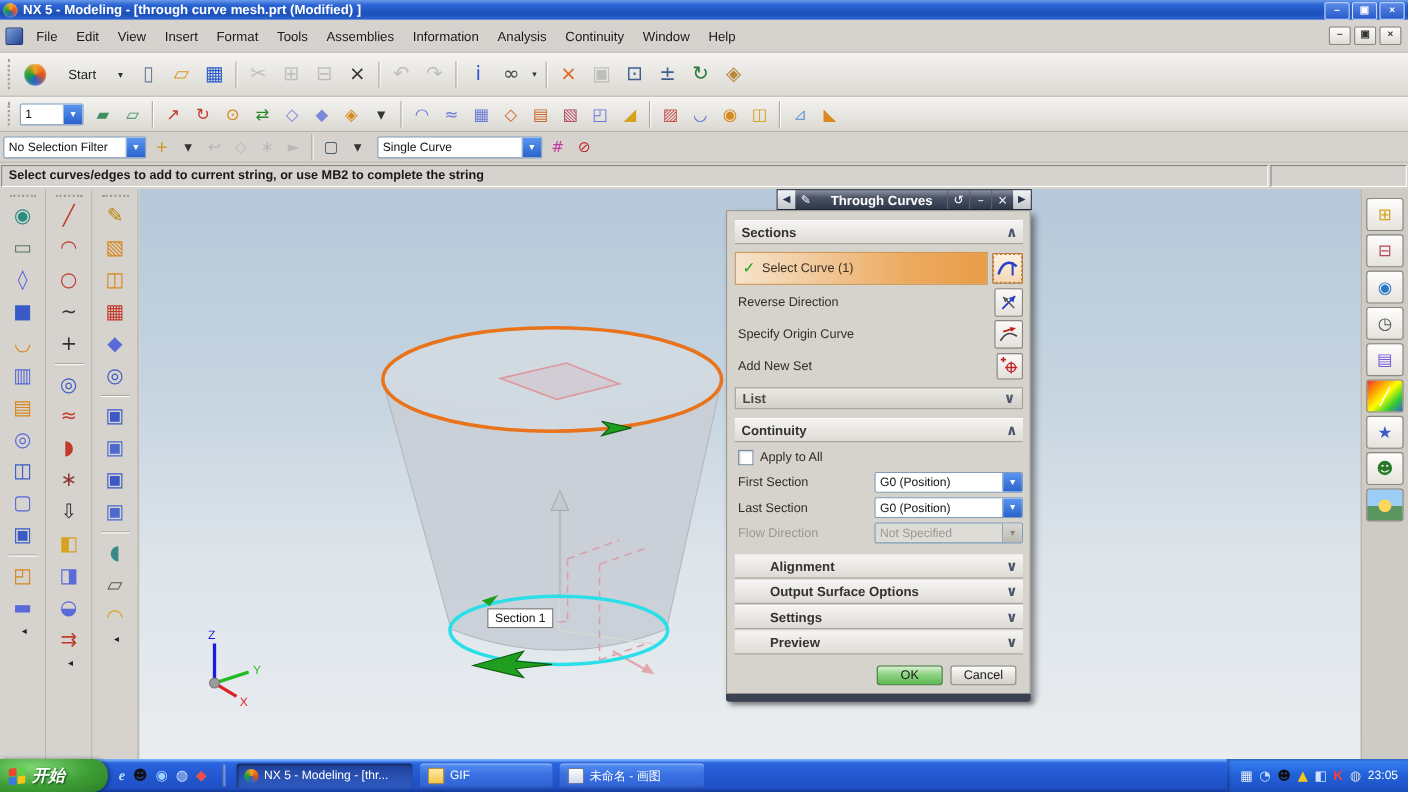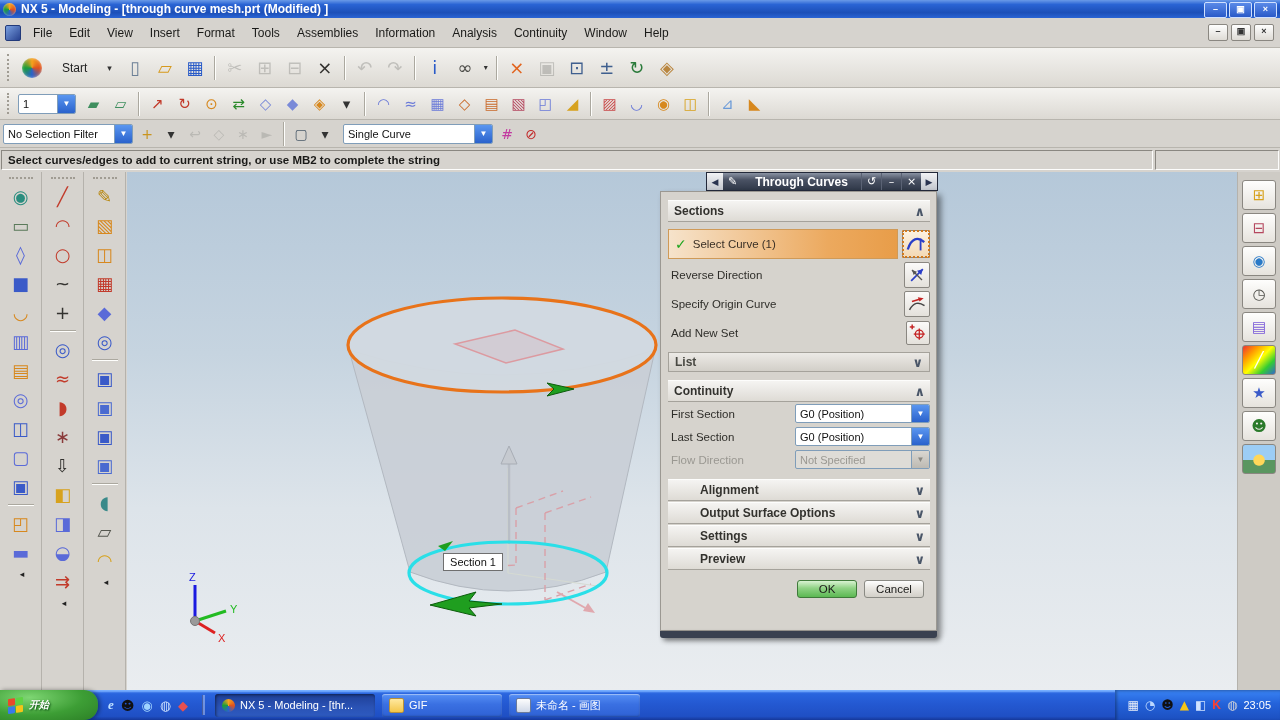--- a/index.html
+++ b/index.html
@@ -142,21 +142,21 @@
   .pbtn.ok{background:linear-gradient(#d9f2d2,#8fd284 45%,#5cb853);border:1px solid #3f7a3a;}
   .pbtn.cancel{background:linear-gradient(#fefefe,#e8e6e1 45%,#d2cfc8);border:1px solid #8a8a84;}
 
   
   .taskbar{left:0;top:690px;width:1280px;height:30px;
     background:linear-gradient(#4a8af2 0%,#2a66e0 9%,#2459d2 45%,#1f4fc4 88%,#15389a 100%);
     box-shadow:inset 0 2px 2px #7ab0ff;display:flex;align-items:center;color:#fff;}
   .start-btn-xp{height:30px;width:98px;border-radius:0 14px 14px 0;flex:0 0 auto;
     background:radial-gradient(ellipse at 30% 25%,#7ed673,#3d9e35 55%,#2c7f26);
     display:flex;align-items:center;gap:6px;padding-left:8px;box-sizing:border-box;
-    font-style:italic;font-weight:bold;font-size:10px;text-shadow:1px 1px 2px #00430a;
+    font-style:italic;font-weight:bold;font-size:15px;text-shadow:1px 1px 2px #00430a;
     box-shadow:2px 0 4px rgba(0,0,0,.4);}
   .xp-flag{width:15px;height:15px;display:grid;grid-template-columns:7px 7px;grid-template-rows:7px 7px;
     gap:1px;transform:skewY(-8deg);}
   .xp-flag span{border-radius:1px;}
   .quicklaunch{display:flex;gap:7px;padding:0 10px;align-items:center;}
   .ql{font-family:"DejaVu Sans",sans-serif;font-size:13px;}
   .tb-div{width:2px;height:20px;background:rgba(255,255,255,.35);border-left:1px solid rgba(0,0,40,.35);margin:0 4px;}
   .taskbtns{display:flex;gap:7px;align-items:center;flex:1;padding-left:6px;}
   .taskbtn{height:23px;border-radius:3px;
     background:linear-gradient(#5690f5,#3a70e2 45%,#2e61d4);
@@ -508,20 +508,24 @@
       <div class="list-bar">
         <span>List</span>
         <span class="chev">∨</span>
       </div>
 
       <div class="grp-hdr mt">
         <span>Continuity</span>
         <span class="chev">∧</span>
       </div>
 
+      <div class="chk-row">
+        <span class="checkbox"></span>
+        <span>Apply to All</span>
+      </div>
 
       <div class="cmb-row">
         <span class="lbl">First Section</span>
         <span class="combo">
           <span class="val">G0 (Position)</span>
           <span class="cbtn">▼</span>
         </span>
       </div>
 
       <div class="cmb-row">

